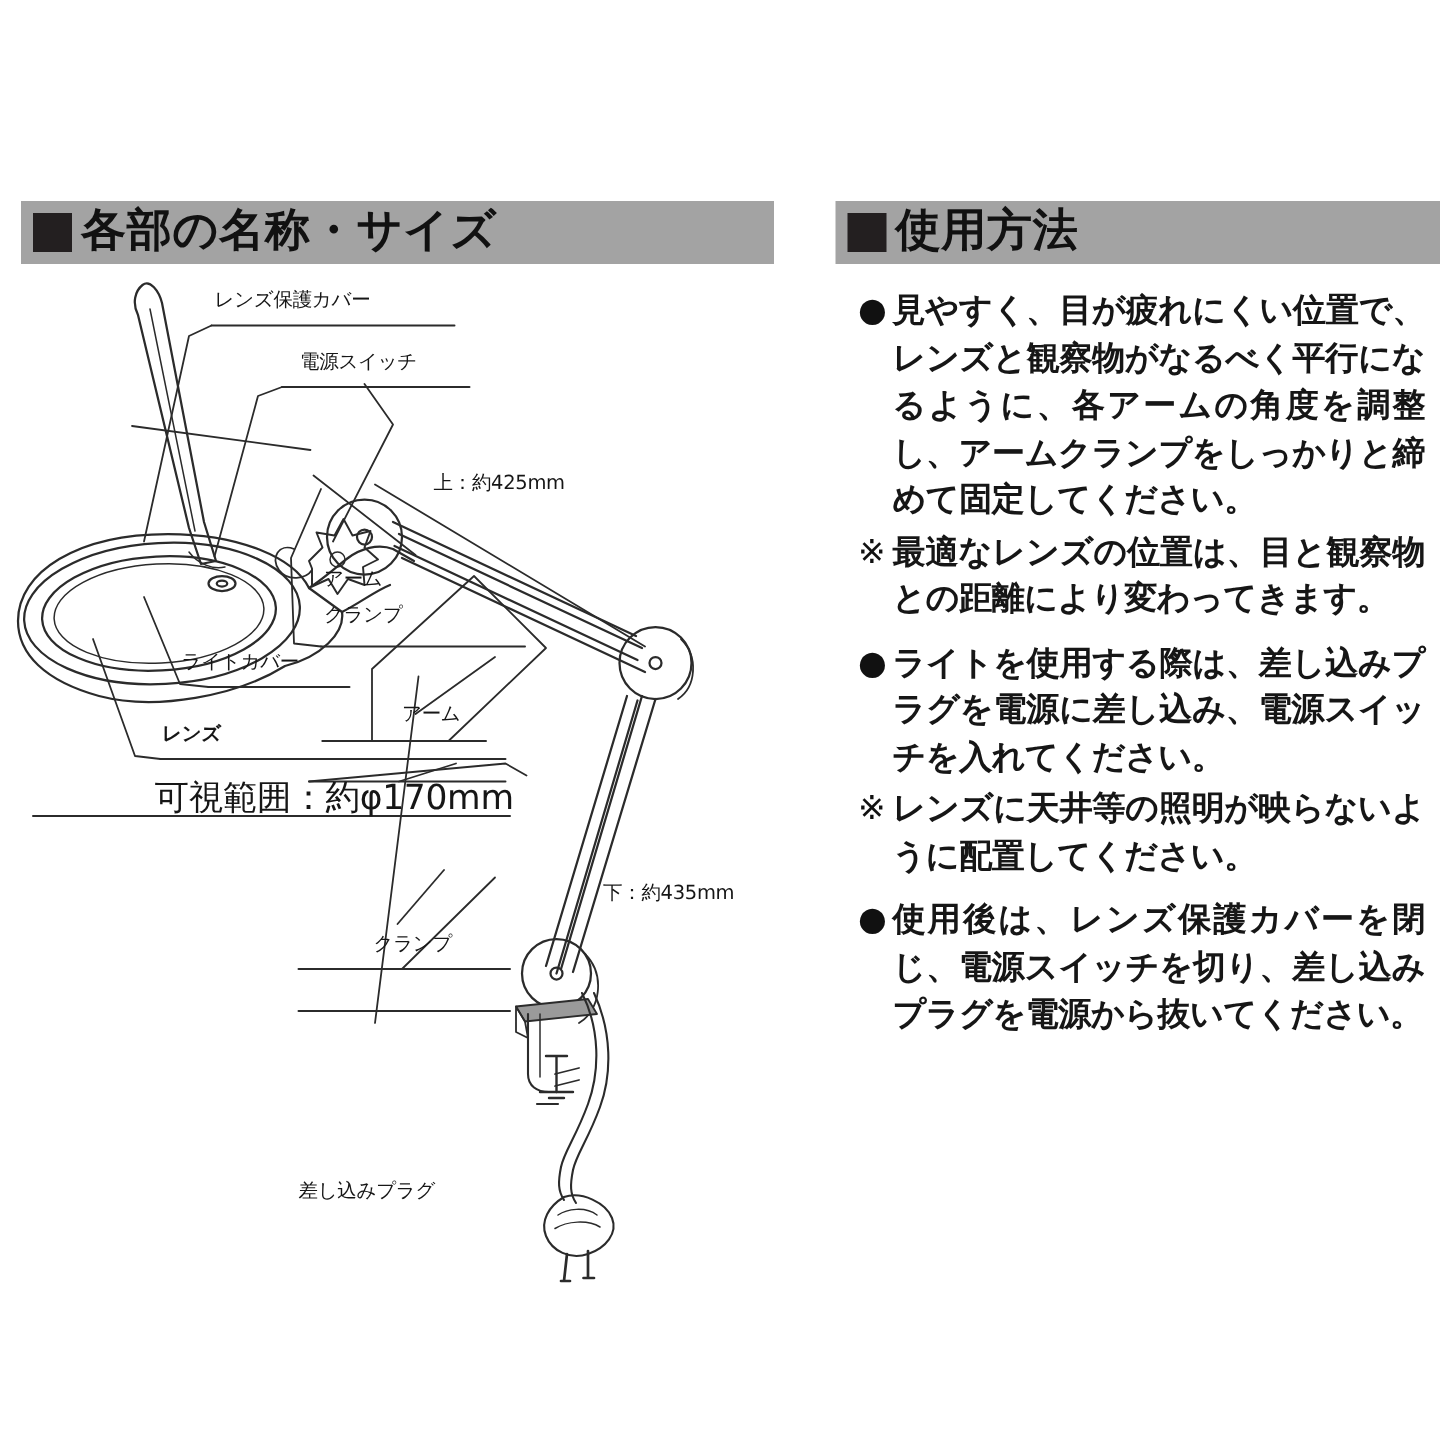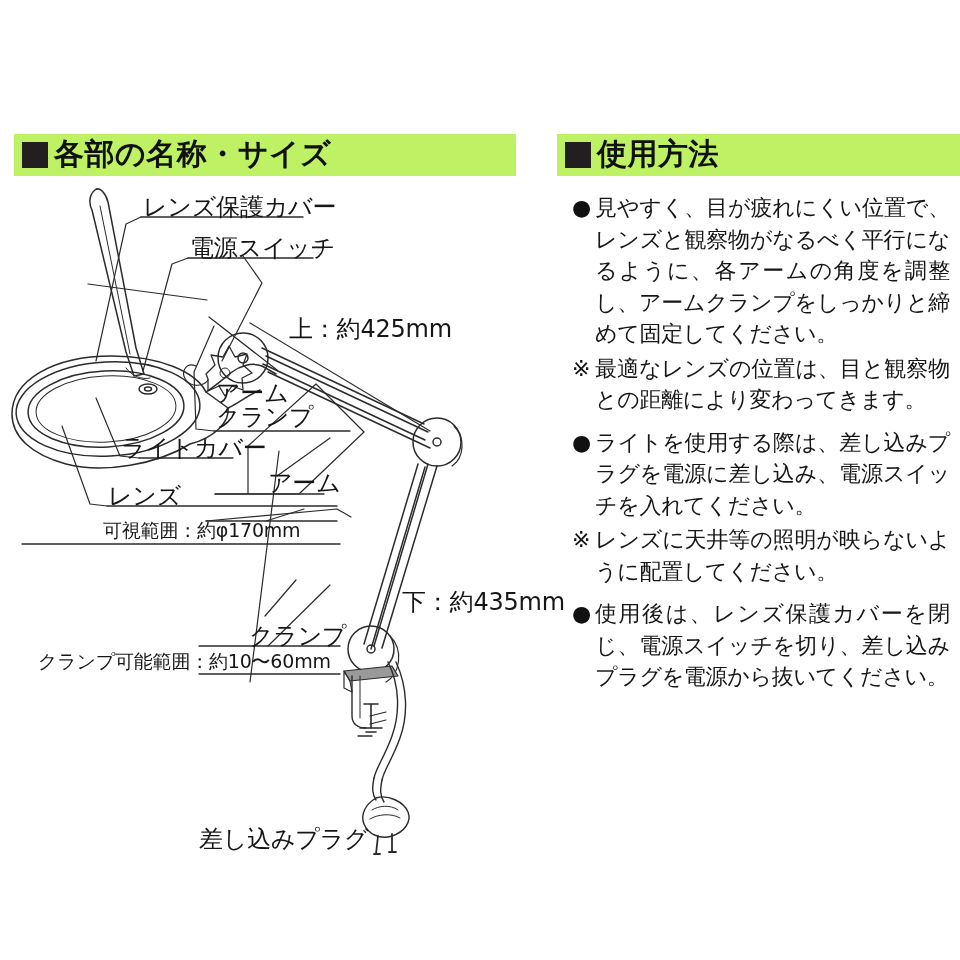--- a/index.html
+++ b/index.html
@@ -21,21 +21,21 @@
     position: absolute;
     left: 0; top: 0;
     width: 960px;
     height: 960px;
     background: #fff;
   }
 
   
   .sec-header {
     position: absolute;
-    background: #bef264;
+    background: #a3a3a3;
     display: flex;
     align-items: center;
     box-sizing: border-box;
   }
   .sec-header .sq {
     width: 26px;
     height: 26px;
     background: #231f20;
     margin-left: 8px;
     margin-right: 6px;
@@ -58,27 +58,27 @@
   
   #illus {
     position: absolute;
     left: 0; top: 176px;
     width: 556px; height: 680px;
   }
   #illus svg { display: block; }
 
   .lbl {
     position: absolute;
-    font-size: 24px;
+    font-size: 13px;
     line-height: 1.12;
     color: #161616;
     white-space: nowrap;
     letter-spacing: -0.2px;
   }
-  .lbl.small { font-size: 19px; }
+  .lbl.small { font-size: 23px; }
 
   
   #instructions {
     position: absolute;
     left: 572px;
     top: 192px;
     width: 378px;
   }
   .para {
     display: flex;
@@ -94,20 +94,21 @@
     text-align: left;
   }
   .para .ptext {
     flex: 1 1 auto;
     font-size: 22px;
     line-height: 31.5px;
     letter-spacing: -0.3px;
     color: #161616;
     text-align: justify;
     text-justify: inter-character;
+    font-weight: bold;
   }
   .para.bullet-gap { margin-top: 11px; }
 </style>
 </head>
 <body>
 
 <div id="page">
 
   <div class="sec-header" id="header-left">
     <div class="sq"></div>
@@ -252,42 +253,41 @@
           <path d="M206 345 L337 345"></path>
           <path d="M22 368 L340 368"></path>
           <path d="M199 470 L340 470"></path>
           <path d="M199 498 L340 498"></path>
         </g>
       </g>
     </svg>
 
     <div class="lbl" style="left:143px; top:18px;">レンズ保護カバー</div>
 
-    <div class="lbl" style="left:190px; top:59px;">電源スイッチ</div>
+    <div class="lbl" style="left:200px; top:59px;">電源スイッチ</div>
 
     <div class="lbl" style="left:289px; top:140px;">上：約425mm</div>
 
     <div class="lbl" style="left:216px; top:204px;">アーム</div>
     <div class="lbl" style="left:216px; top:228px;">クランプ</div>
 
     <div class="lbl" style="left:121px; top:259px;text-align:center;">ライトカバー</div>
 
     <div class="lbl" style="left:268px; top:294px;">アーム</div>
 
-    <div class="lbl" style="left:108px; top:307px;">レンズ</div>
+    <div class="lbl" style="left:108px; top:307px;font-weight:bold;">レンズ</div>
 
     <div class="lbl small" style="left:103px; top:344px;">可視範囲：約φ170mm</div>
 
     <div class="lbl" style="left:402px; top:413px;">下：約435mm</div>
 
     <div class="lbl" style="left:249px; top:447px;">クランプ</div>
 
-    <div class="lbl small" style="left:38px; top:475px;">クランプ可能範囲：約10〜60mm</div>
-
-    <div class="lbl" style="left:199px; top:650px;">差し込みプラグ</div>
+
+    <div class="lbl" style="left:199px; top:612px;">差し込みプラグ</div>
   </div>
 
   <div id="instructions">
     <div class="para">
       <div class="marker">●</div>
       <div class="ptext">見やすく、目が疲れにくい位置で、レンズと観察物がなるべく平行になるように、各アームの角度を調整し、アームクランプをしっかりと締めて固定してください。</div>
     </div>
     <div class="para">
       <div class="marker">※</div>
       <div class="ptext">最適なレンズの位置は、目と観察物との距離により変わってきます。</div>

